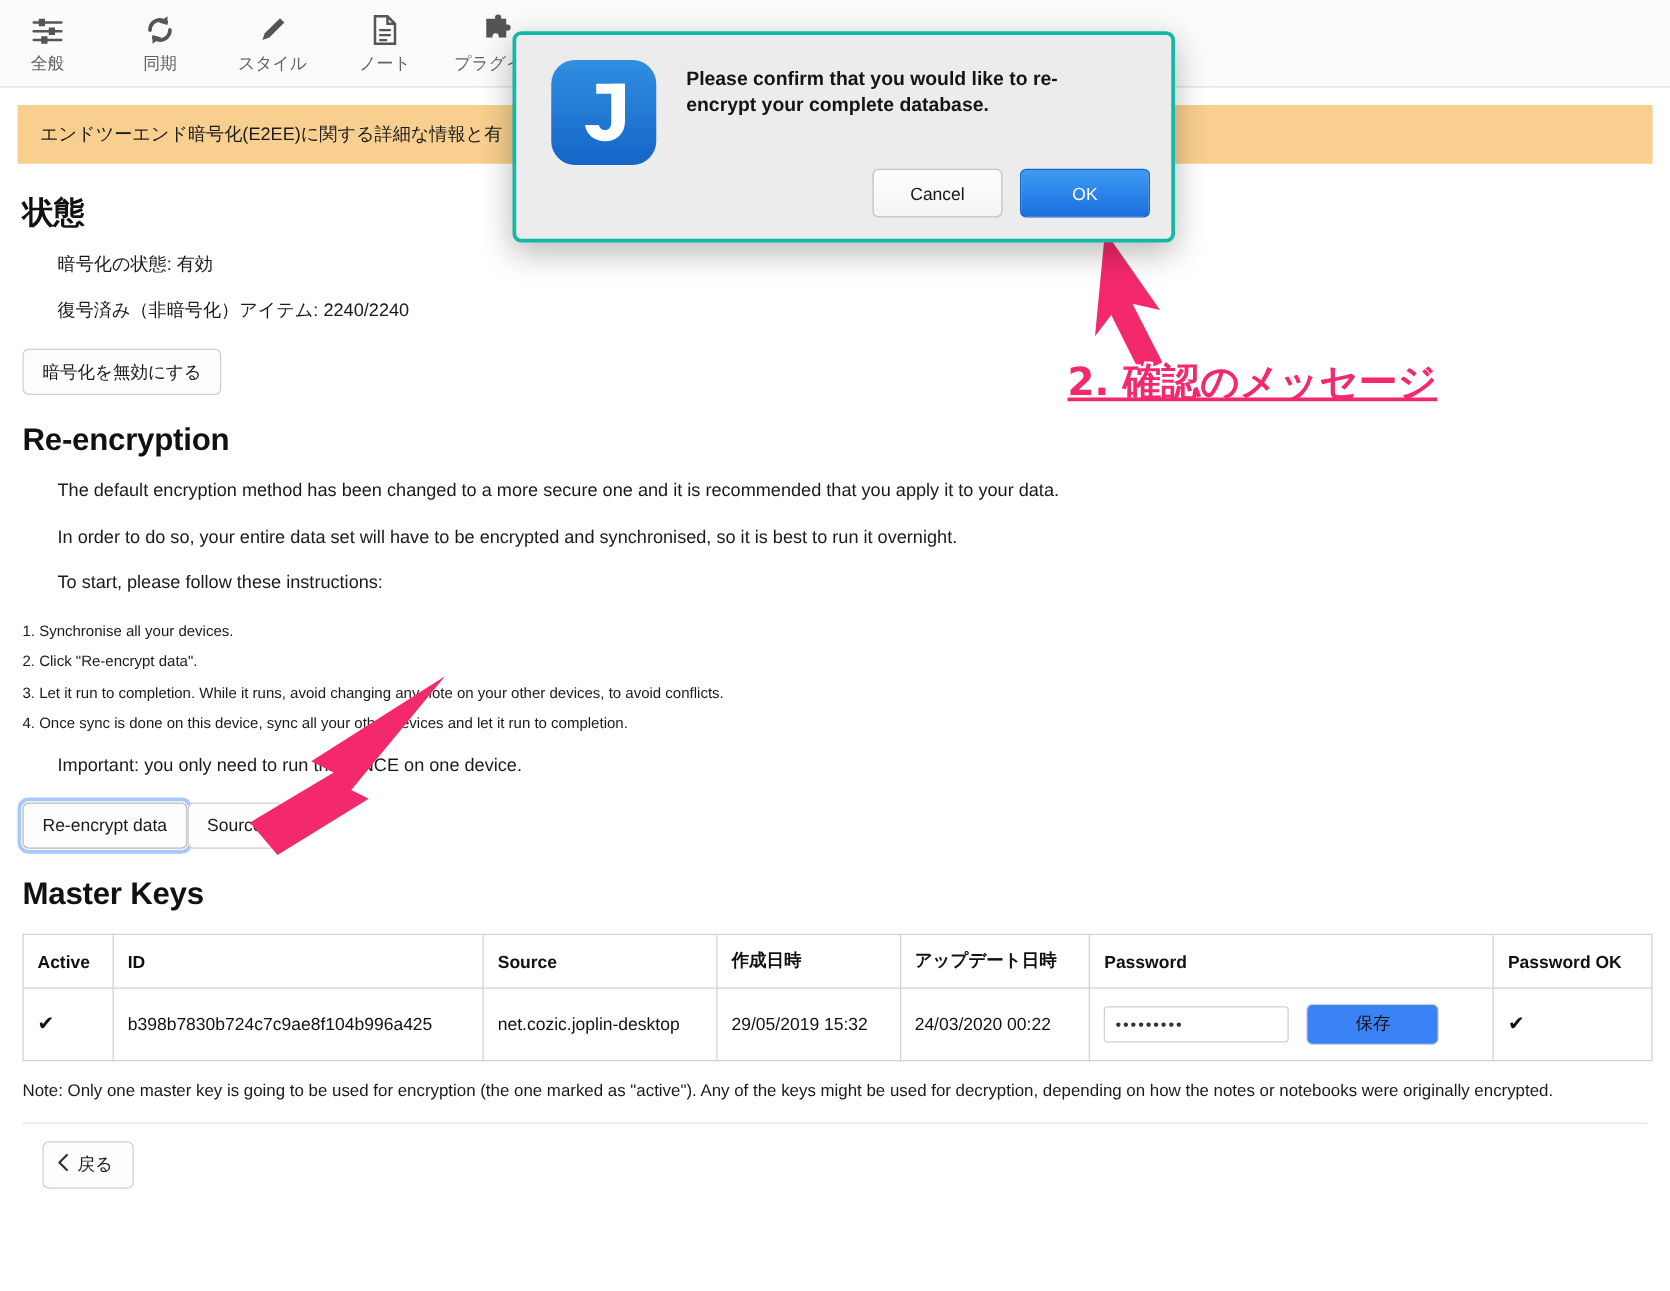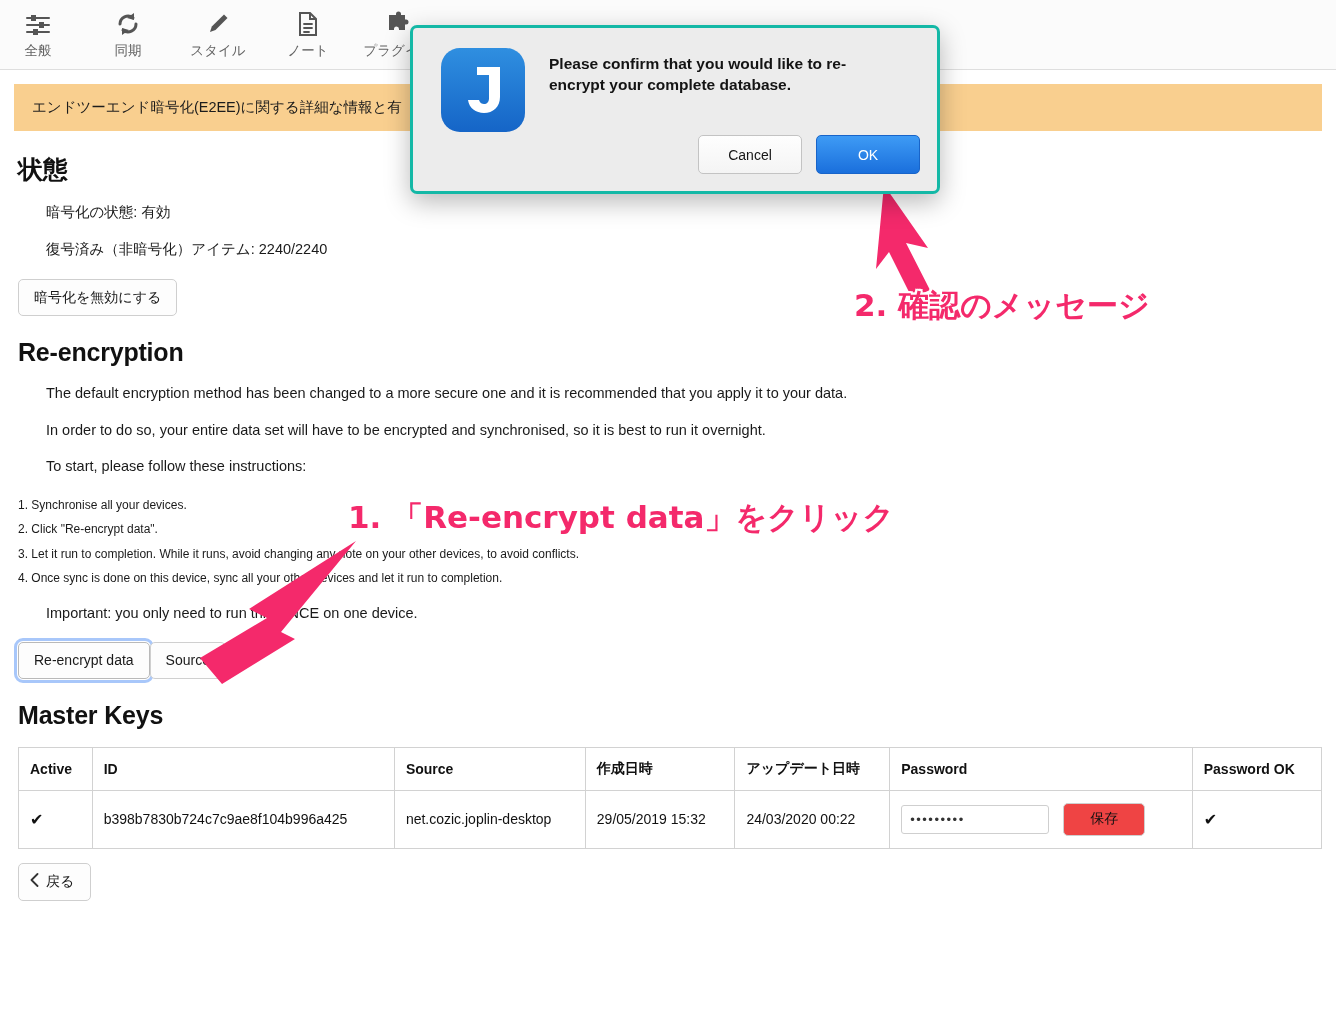--- a/index.html
+++ b/index.html
@@ -139,37 +139,37 @@
     background: #fff;
     padding: 0 8px;
     font-size: 13px;
     letter-spacing: 1.5px;
     color: #333;
     display: flex; align-items: center;
   }
   .savebtn {
     border: 1px solid #cfcfcf;
     border-radius: 5px;
-    background: #ef4444;
+    background: #3b82f6;
     height: 33px;
-    padding: 0 26px;
+    padding: 0 38px;
     font-size: 14px;
     display: flex; align-items: center;
     cursor: pointer;
   }
 
   .note {
     font-size: 13.5px;
     color: #1a1a1a;
     margin: 14px 18px 0 18px;
     line-height: 1.55;
     border-bottom: 1px solid #e2e2e2;
     padding-bottom: 14px;
   }
-  .footer { padding: 14px 0 0 18px; }
+  .footer { padding: 14px 0 0 34px; }
   .btn.back { padding: 0 16px 0 11px; gap: 7px; height: 38px; }
 
   
   .dialog {
     position: absolute;
     left: 410px; top: 25px;
     width: 530px; height: 169px;
     background: #ececec;
     border: 3px solid #14b8a6;
     border-radius: 7px;
@@ -213,21 +213,21 @@
     font-family: "DejaVu Sans", sans-serif;
     font-weight: bold;
     color: #f4296b;
     white-space: nowrap;
     text-shadow:
       2px 0 0 #fff, -2px 0 0 #fff, 0 2px 0 #fff, 0 -2px 0 #fff,
       2px 2px 0 #fff, -2px 2px 0 #fff, 2px -2px 0 #fff, -2px -2px 0 #fff,
       3px 3px 0 #fff, -3px 3px 0 #fff;
   }
   #anno-1 { left: 348px; top: 497px; font-size: 31px; }
-  #anno-2 { left: 854px; top: 285px; font-size: 31px; }
+  #anno-2 { left: 854px; top: 285px; font-size: 31px; text-decoration: underline; }
 
   svg.arrow-layer {
     position: absolute; left: 0; top: 0;
     width: 1336px; height: 1033px;
     pointer-events: none;
   }
 </style>
 </head>
 <body>
 
@@ -355,41 +355,41 @@
             <div class="pwcell">
               <div class="pwinput">•••••••••</div>
               <div class="savebtn">保存</div>
             </div>
           </td>
           <td class="check">✔</td>
         </tr>
       </tbody>
     </table>
 
+    <div class="note">Note: Only one master key is going to be used for encryption (the one marked as "active"). Any of the keys might be used for decryption, depending on how the notes or notebooks were originally encrypted.</div>
 
     <div class="footer">
       <div class="btn back">
         <span>
           <svg width="9" height="14" viewBox="0 0 9 14">
             <path d="M7.5 1L1.5 7l6 6" fill="none" stroke="#333" stroke-width="1.8" stroke-linecap="round" stroke-linejoin="round"></path>
           </svg>
         </span>
         <span>戻る</span>
       </div>
     </div>
   </div>
 
   <svg class="arrow-layer">
     <g fill="#f4296b">
       <path d="M884,185 L928,248 L906,243 L930,290 L912,298 L889,252 L876,269 Z"></path>
       <path d="M356,541 L281,632 L295,639 L222,684 L200,658 L267,618 L249,609 Z"></path>
     </g>
   </svg>
 
-  <div class="anno" id="anno-1">1. 「Re-encrypt data」をクリック</div>
   <div class="anno" id="anno-2">2. 確認のメッセージ</div>
 
   <div class="dialog">
     <div class="dialog-body">
       <div class="jicon">
         <svg width="52" height="58" viewBox="0 0 52 58">
           <path d="M33 6h10v30c0 10-7 16-16 16-8 0-15-5-16-13h11c1 3 3 4 5 4 3 0 5-2 5-6V14H33z" fill="#ffffff"></path>
           <rect x="20" y="6" width="23" height="8" fill="#ffffff"></rect>
         </svg>
       </div>

